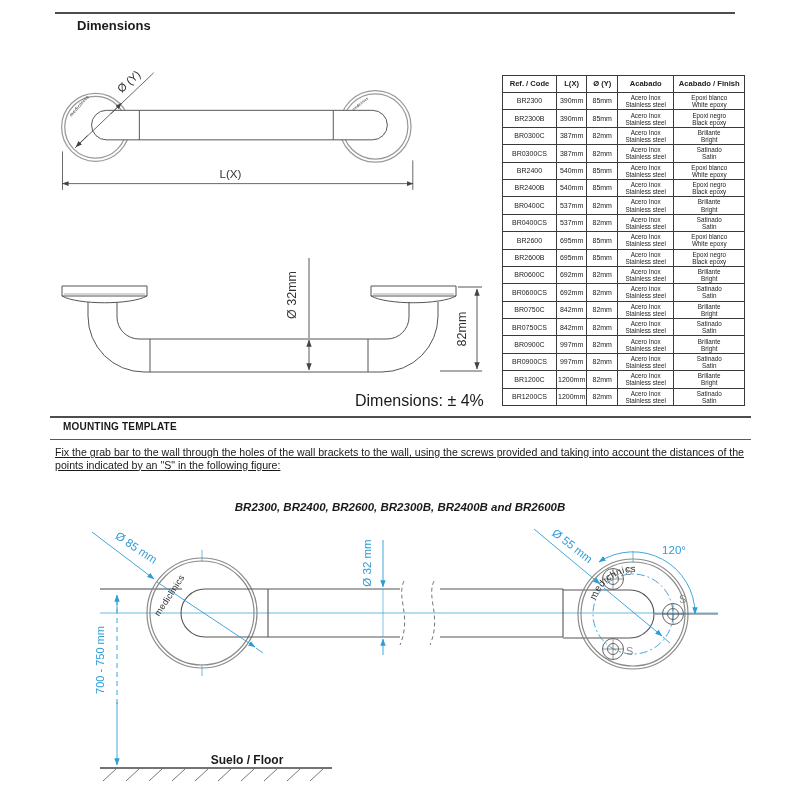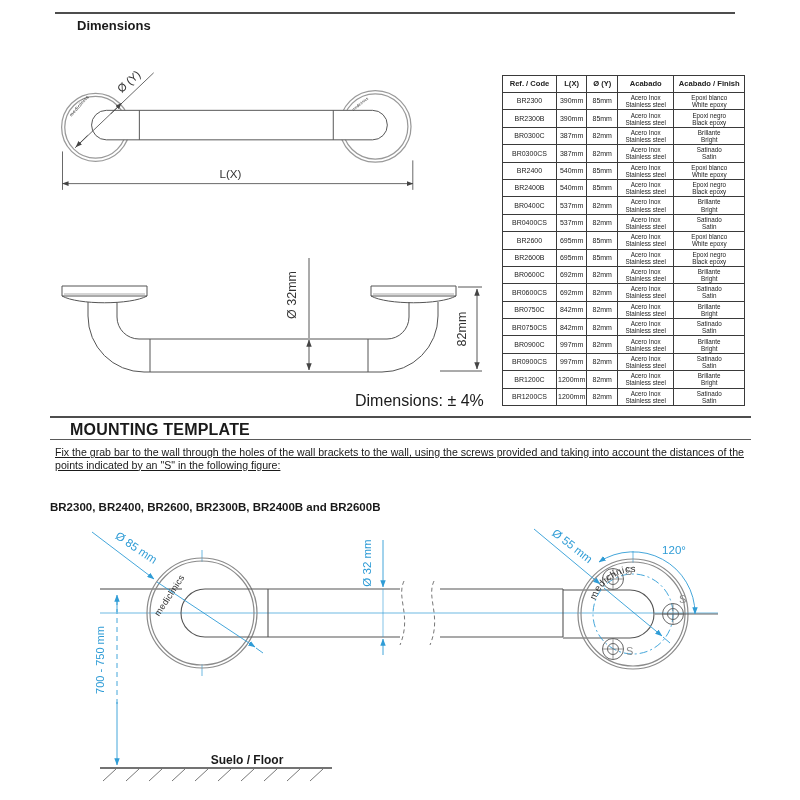--- a/index.html
+++ b/index.html
@@ -19,24 +19,24 @@
   table.spec th,table.spec td{
     border:1px solid #3a3a3a;text-align:center;vertical-align:middle;
     padding:0 1px;color:#222;
   }
   table.spec th{font-size:7.6px;font-weight:bold;height:16px;line-height:1.05;}
   table.spec td{font-size:7px;height:16.4px;line-height:1.08;}
   table.spec td.two{font-size:6.3px;line-height:1.12;}
 
   
   #rule-mt-top{left:50px;top:416px;width:701px;height:2px;}
-  #mounting-title{left:70px;top:421px;font-size:16px;font-weight:bold;letter-spacing:.2px;}
+  #mounting-title{left:63px;top:421px;font-size:10px;font-weight:bold;letter-spacing:.2px;}
   #rule-mt-bottom{left:50px;top:439px;width:701px;height:1px;background:#5a5a5a;}
   #mounting-paragraph{left:55px;top:446px;width:700px;font-size:10.6px;line-height:1.2;text-decoration:underline;}
-  #figure-title{left:50px;top:501px;width:700px;font-size:11.5px;font-weight:bold;}
+  #figure-title{left:50px;top:501px;width:700px;text-align:center;font-size:11.5px;font-weight:bold;font-style:italic;}
 
   svg{position:absolute;overflow:visible;}
   svg text{font-family:"Liberation Sans",sans-serif;}
 </style>
 </head>
 <body>
 
 <div id="top-rule" class="abs rule"></div>
 <div id="dimensions-title" class="abs">Dimensions</div>
 

